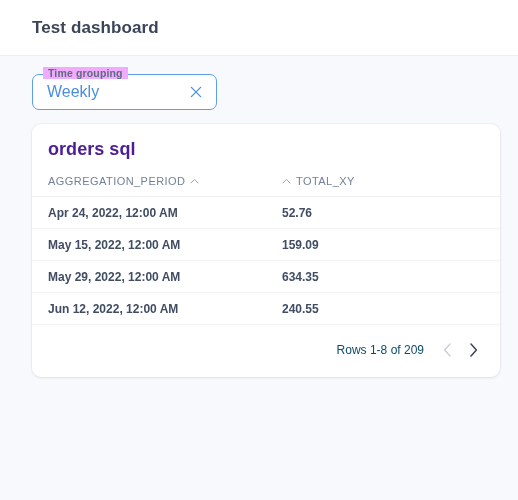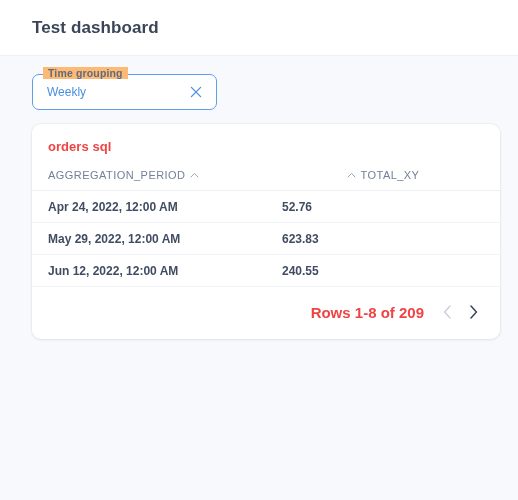--- a/index.html
+++ b/index.html
@@ -47,31 +47,31 @@
     height: 36px;
     border: 1.6px solid #609fe8;
     border-radius: 7px;
     background: #ffffff;
     padding: 0 10px 0 14px;
   }
   .filter-legend {
     position: absolute;
     top: -8px;
     left: 10px;
-    background: #fdba74;
+    background: #f0abfc;
     padding: 0 5px;
     font-size: 10.5px;
     font-weight: bold;
     color: #5f6b81;
     letter-spacing: .15px;
     line-height: 12px;
   }
   .filter-value {
     flex: 1;
-    font-size: 12px;
+    font-size: 16px;
     color: #4b8ee0;
     font-weight: normal;
     white-space: nowrap;
     overflow: hidden;
   }
   .filter-clear {
     width: 20px;
     height: 20px;
     display: flex;
     align-items: center;
@@ -83,44 +83,44 @@
 
   
   .card {
     margin: 0 18px 0 32px;
     background: #ffffff;
     border-radius: 9px;
     box-shadow: 0 1px 3px rgba(40,55,90,.09), 0 0 0 1px rgba(40,55,90,.035);
     overflow: hidden;
   }
   .card-title {
-    font-size: 13px;
-    font-weight: bold;
-    color: #ef4444;
+    font-size: 18px;
+    font-weight: bold;
+    color: #4c1d95;
     padding: 15px 16px 11px 16px;
     letter-spacing: .05px;
   }
 
   
   table.data-table {
     width: 100%;
     border-collapse: collapse;
     table-layout: fixed;
   }
   table.data-table th {
     font-size: 11px;
     font-weight: normal;
     color: #73809a;
     letter-spacing: .45px;
     padding: 3px 16px 9px 16px;
     border-bottom: 1px solid #edeff3;
     white-space: nowrap;
   }
   th.col-left   { text-align: left; }
-  th.col-right  { text-align: center; }
+  th.col-right  { text-align: left; }
 
   .th-inner {
     display: inline-flex;
     align-items: center;
     gap: 5px;
     cursor: pointer;
   }
   .sort-caret { display: block; flex: 0 0 auto; }
 
   table.data-table td {
@@ -138,24 +138,23 @@
 
   
   .card-footer {
     display: flex;
     align-items: center;
     justify-content: flex-end;
     gap: 4px;
     padding: 14px 16px 16px 16px;
   }
   .rows-label {
-    font-size: 15px;
-    color: #ef4444;
+    font-size: 12px;
+    color: #0c4a6e;
     margin-right: 8px;
-    font-weight: bold;
   }
   .pager-btn {
     width: 22px;
     height: 22px;
     display: flex;
     align-items: center;
     justify-content: center;
     background: none;
     border: none;
     cursor: pointer;
@@ -205,22 +204,26 @@
           </span>
         </th>
       </tr>
     </thead>
     <tbody>
       <tr>
         <td class="cell-left">Apr 24, 2022, 12:00 AM</td>
         <td class="cell-right">52.76</td>
       </tr>
       <tr>
+        <td class="cell-left">May 15, 2022, 12:00 AM</td>
+        <td class="cell-right">159.09</td>
+      </tr>
+      <tr>
         <td class="cell-left">May 29, 2022, 12:00 AM</td>
-        <td class="cell-right">623.83</td>
+        <td class="cell-right">634.35</td>
       </tr>
       <tr>
         <td class="cell-left">Jun 12, 2022, 12:00 AM</td>
         <td class="cell-right">240.55</td>
       </tr>
     </tbody>
   </table>
 
   <div class="card-footer">
     <span class="rows-label">Rows 1-8 of 209</span>

